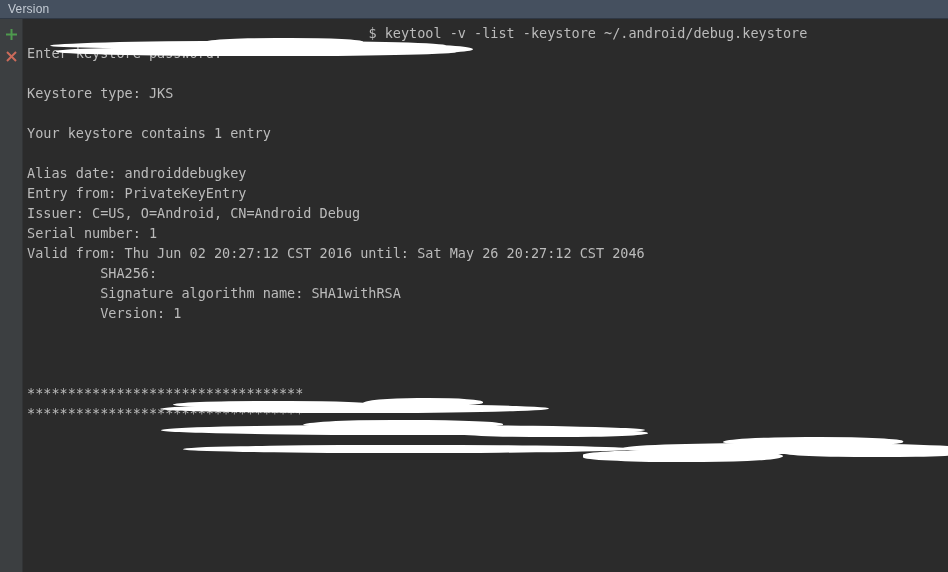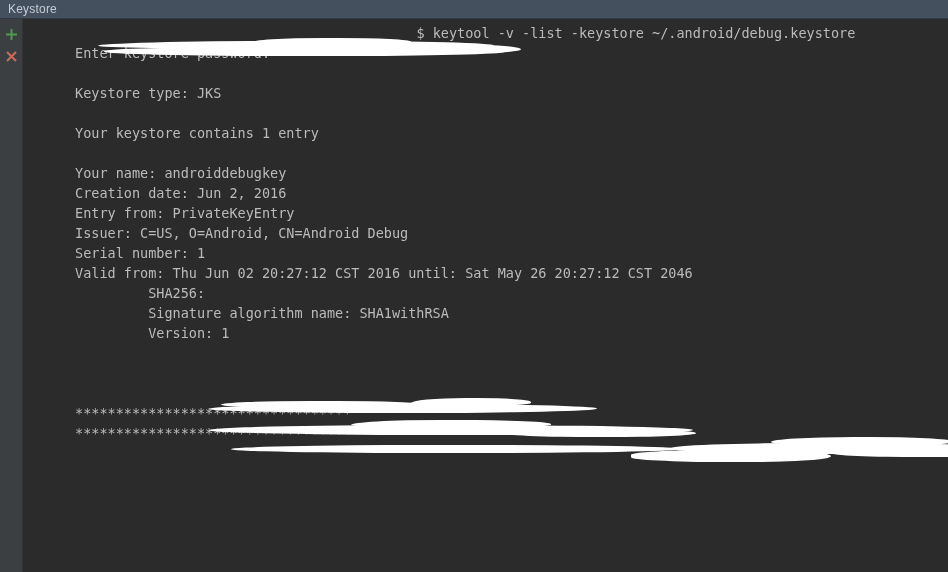--- a/index.html
+++ b/index.html
@@ -75,21 +75,20 @@
   .gutter-btn svg { display: block; }
 
   
   .console {
     flex: 1 1 auto;
     position: relative;
     background: #2b2b2b;
     overflow: hidden;
     padding: 4px 0 0 4px;
     box-sizing: border-box;
-    margin-left: 48px;
   }
 
   .line {
     position: relative;
     height: 20px;
     line-height: 20px;
     font-size: 13.5px;
     color: #bbbbbb;
     white-space: pre;
     padding-left: 0px;
@@ -138,21 +137,21 @@
                     border-radius: 50% 50% 50% 50% / 60% 50% 45% 48%; }
   .redact.sha256e { left: 760px; top: 430px; width: 188px; height: 8px;
                     border-radius: 48% 50% 50% 50% / 50% 55% 50% 48%; }
 </style>
 </head>
 <body>
 
 <div id="app">
 
   <div class="titlebar">
-    <span class="titlebar-label">Keystore</span>
+    <span class="titlebar-label">Version</span>
   </div>
 
   <div class="body-row">
 
     <div class="gutter">
       <div class="gutter-btn">
         <span>
           <svg width="13" height="13" viewBox="0 0 13 13" aria-hidden="true">
             <rect x="5.5" y="1" width="2" height="11" fill="#4e9a4e"></rect>
             <rect x="1" y="5.5" width="11" height="2" fill="#4e9a4e"></rect>
@@ -172,22 +171,21 @@
     <div class="console">
 
       <div class="line"><span class="prompt-blue">                                          </span><span>$ keytool -v -list -keystore ~/.android/debug.keystore</span></div>
 
       <div class="line">Enter keystore password:</div>
       <div class="line blank"></div>
       <div class="line">Keystore type: JKS</div>
       <div class="line blank"></div>
       <div class="line">Your keystore contains 1 entry</div>
       <div class="line blank"></div>
-      <div class="line">Your name: androiddebugkey</div>
-      <div class="line">Creation date: Jun 2, 2016</div>
+      <div class="line">Alias date: androiddebugkey</div>
       <div class="line">Entry from: PrivateKeyEntry</div>
       <div class="line">Issuer: C=US, O=Android, CN=Android Debug</div>
       <div class="line">Serial number: 1</div>
       <div class="line">Valid from: Thu Jun 02 20:27:12 CST 2016 until: Sat May 26 20:27:12 CST 2046</div>
       <div class="line">         SHA256: </div>
       <div class="line">         Signature algorithm name: SHA1withRSA</div>
       <div class="line">         Version: 1</div>
       <div class="line blank"></div>
       <div class="line blank"></div>
       <div class="line blank"></div>

